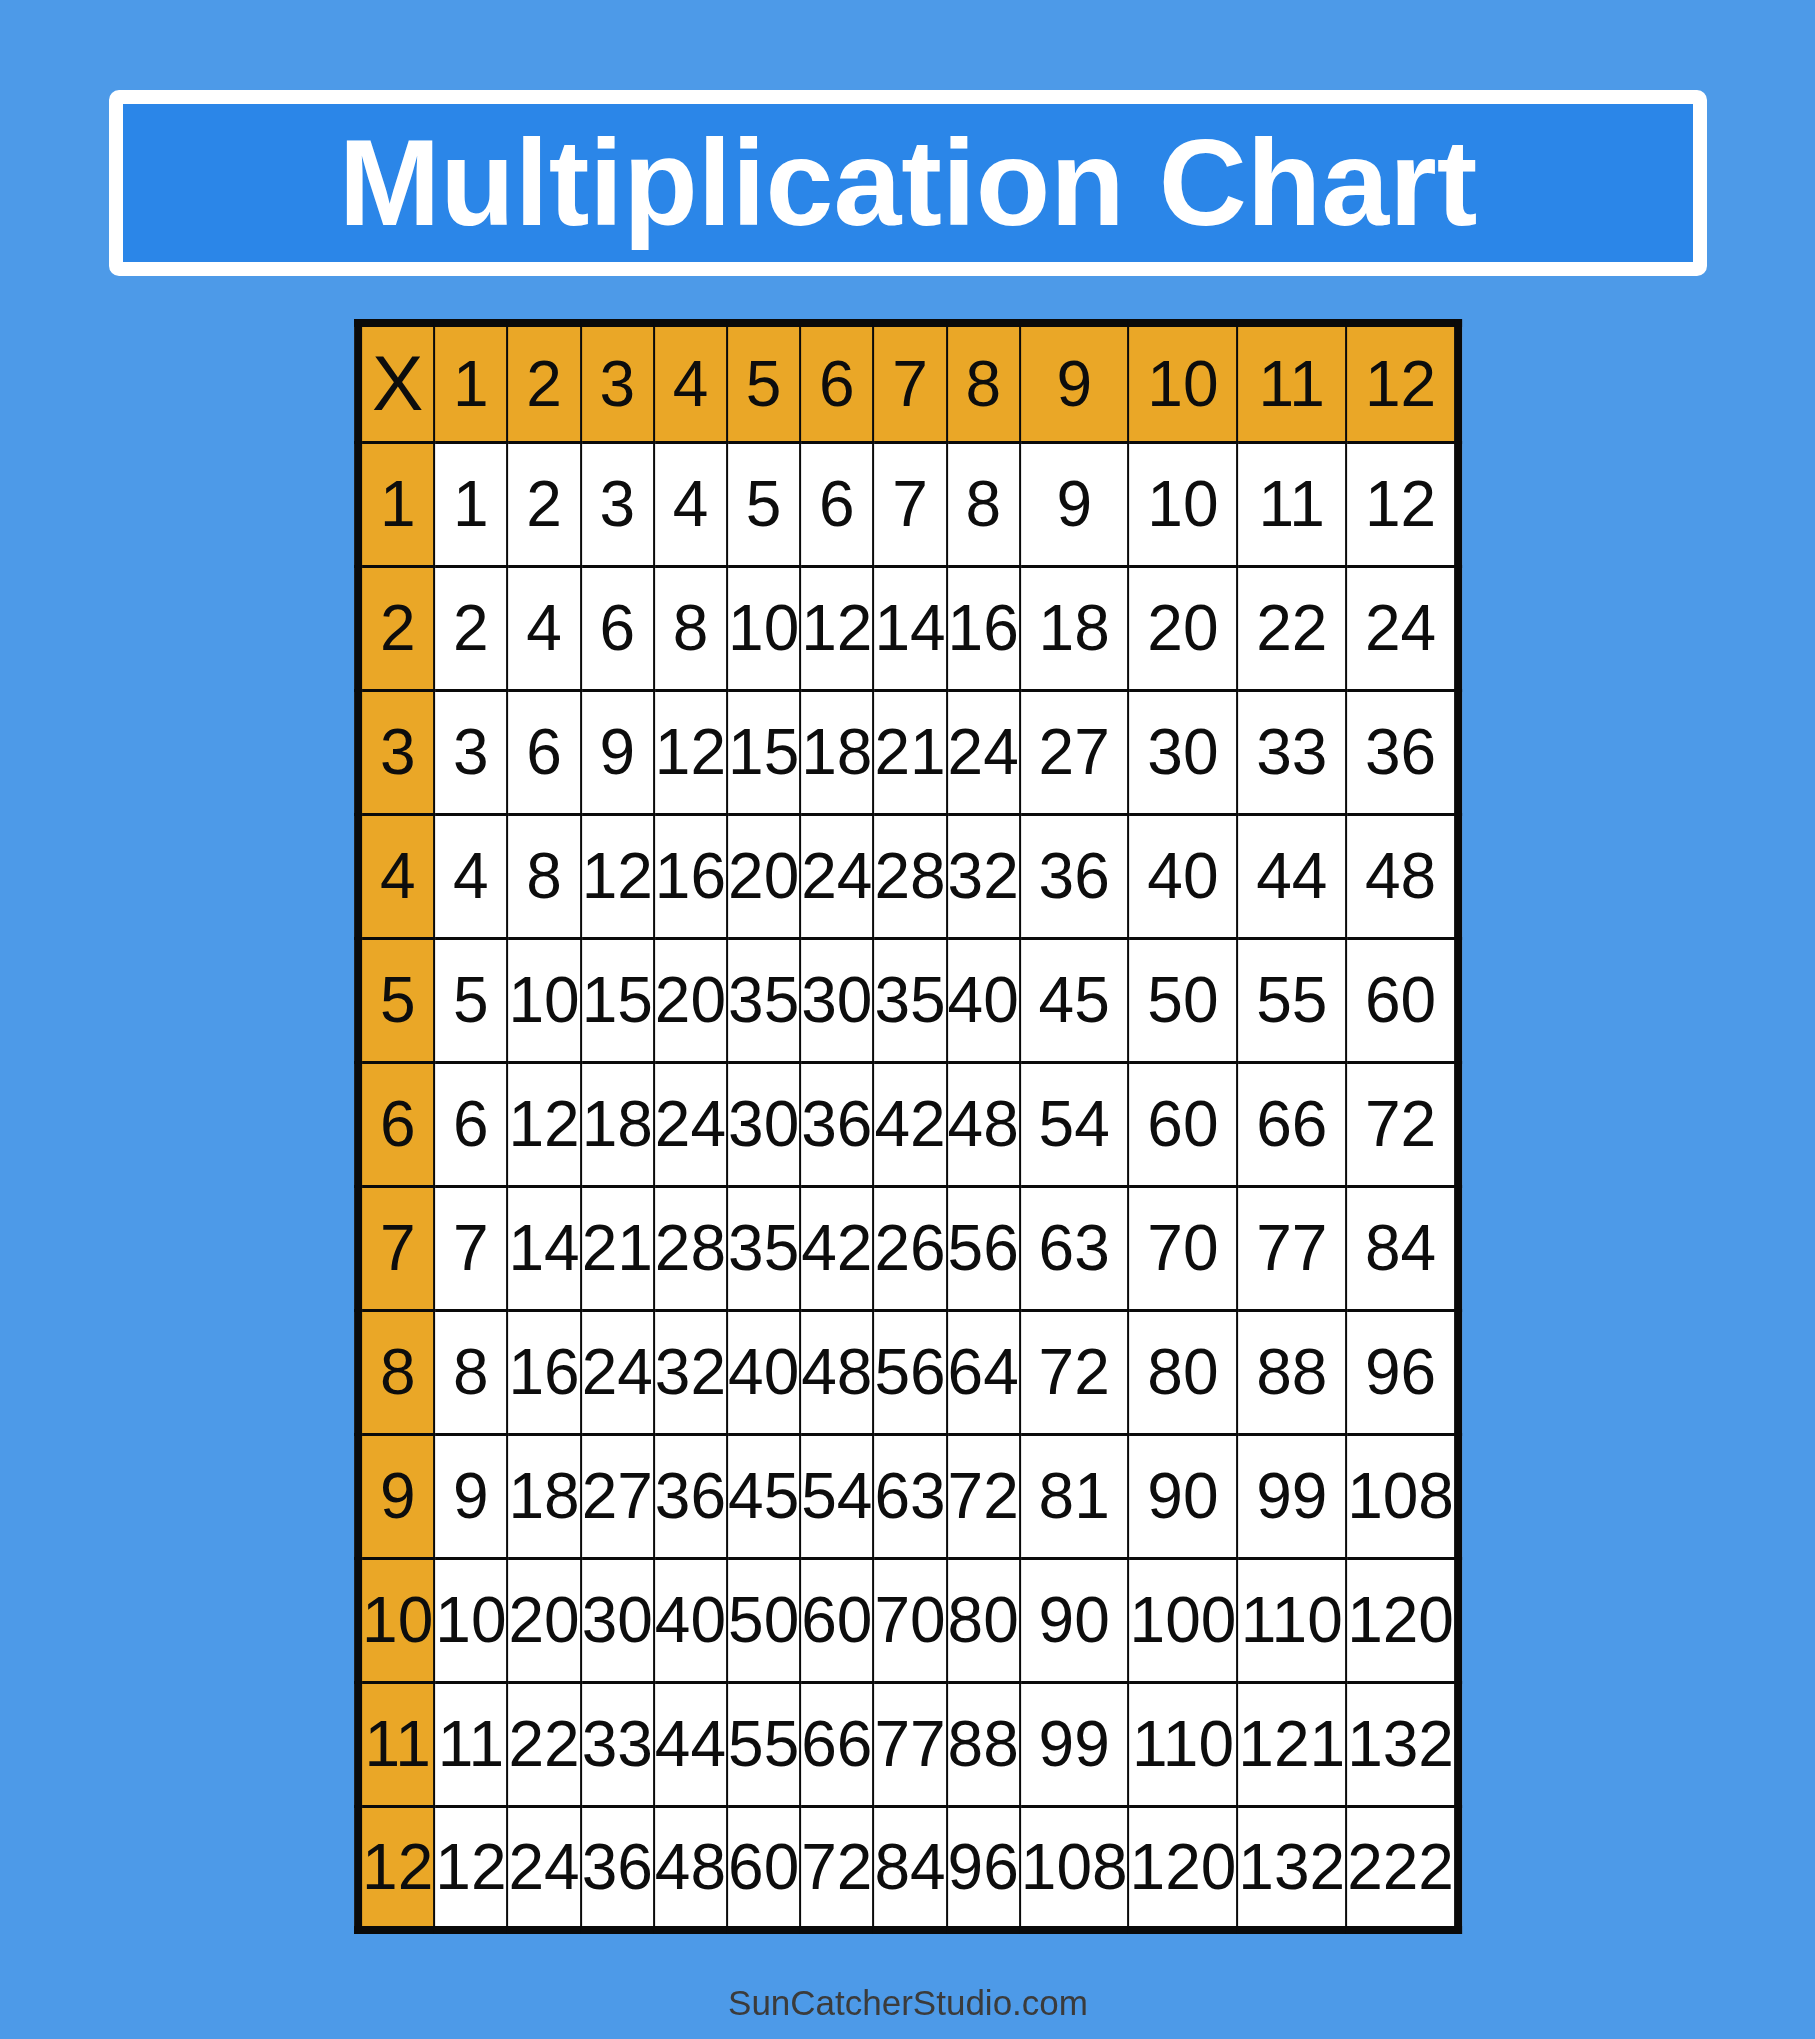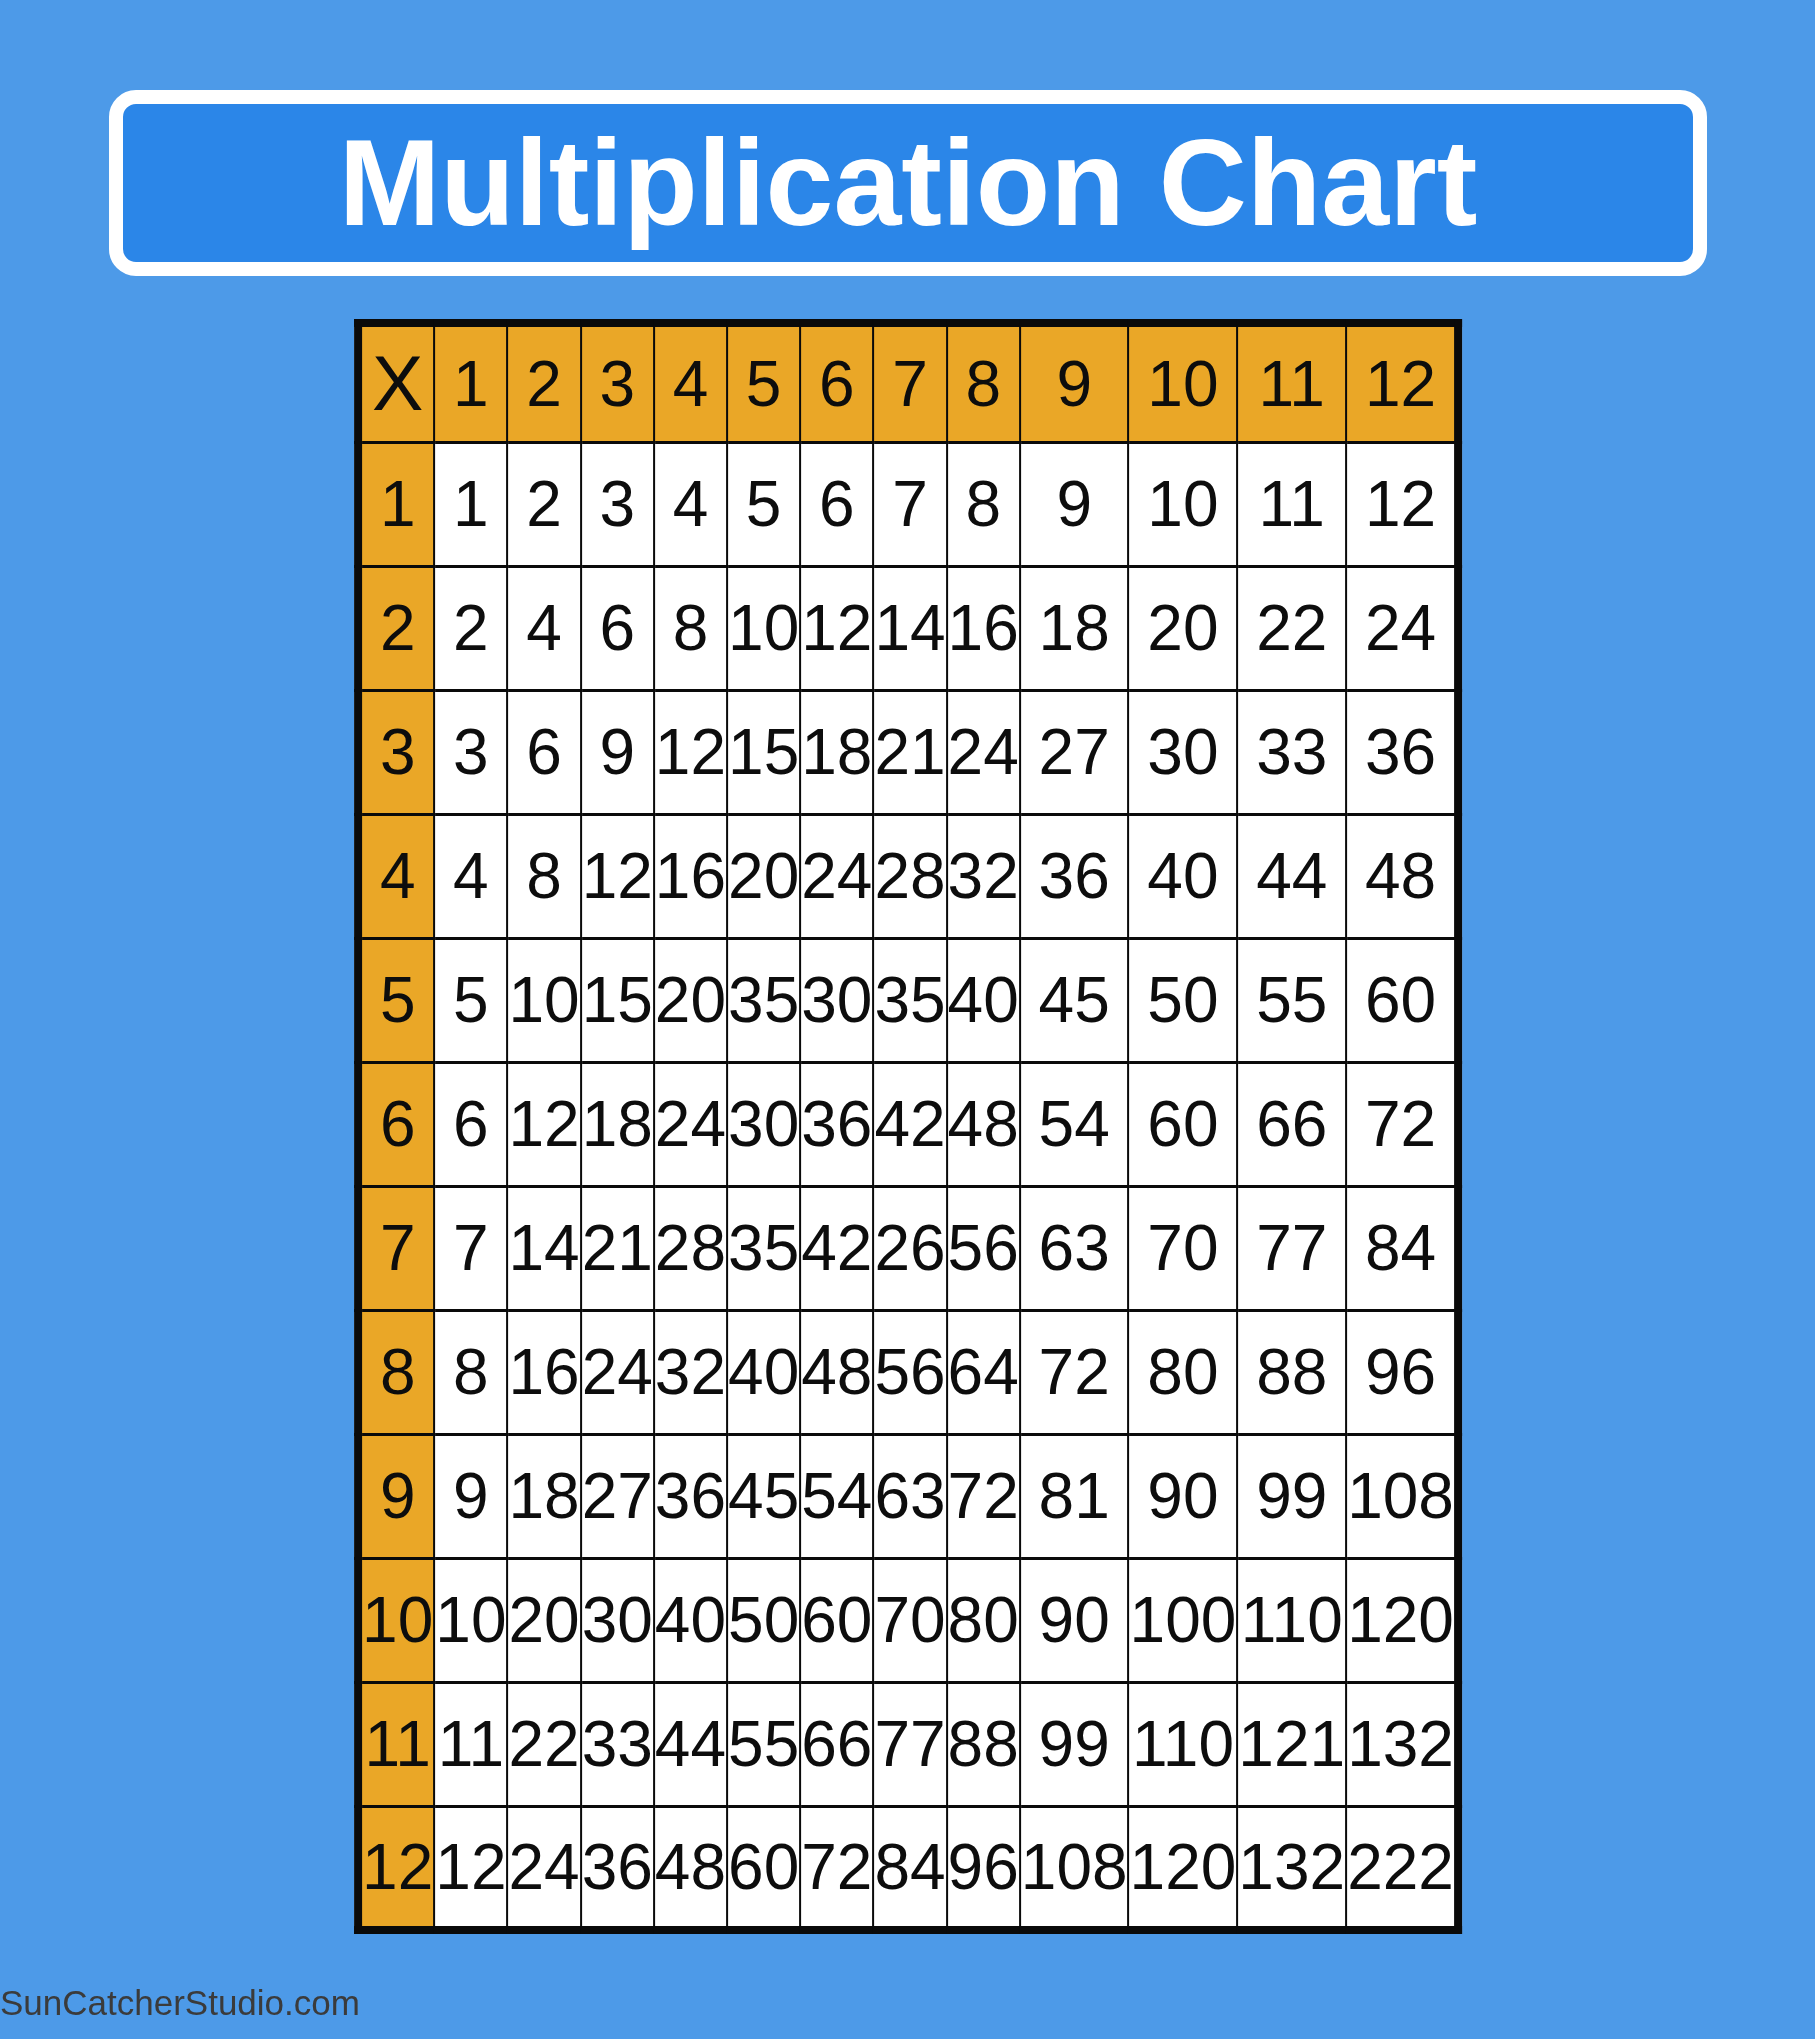--- a/index.html
+++ b/index.html
@@ -25,21 +25,21 @@
   }
   .banner {
     position: absolute;
     top: 90px;
     left: 50%;
     transform: translateX(-50%);
     width: 1598px;
     height: 186px;
     background: var(--banner-fill);
     border: 14.7px solid var(--banner-border);
-    border-radius: 27px;
+    border-radius: 10px;
     display: flex;
     align-items: center;
     justify-content: center;
   }
   .banner h1 {
     margin: 0;
     font-size: 122px;
     line-height: 1;
     font-weight: bold;
     color: var(--title-text);
@@ -73,20 +73,21 @@
   table.mult thead th { height: 119px; background: var(--header-fill); }
   table.mult tbody th { background: var(--header-fill); }
   table.mult tbody th, table.mult tbody td { height: 124px; }
   table.mult td { background: var(--cell-fill); }
   table.mult th.corner { font-size: 77px; }
   .footer {
     position: absolute;
     top: 1983px;
     left: 0;
     width: 100%;
+    text-align: center;
     font-size: 35px;
     color: var(--footer-text);
   }
 </style>
 </head>
 <body>
 
 <div class="banner">
   <h1>Multiplication Chart</h1>
 </div>

